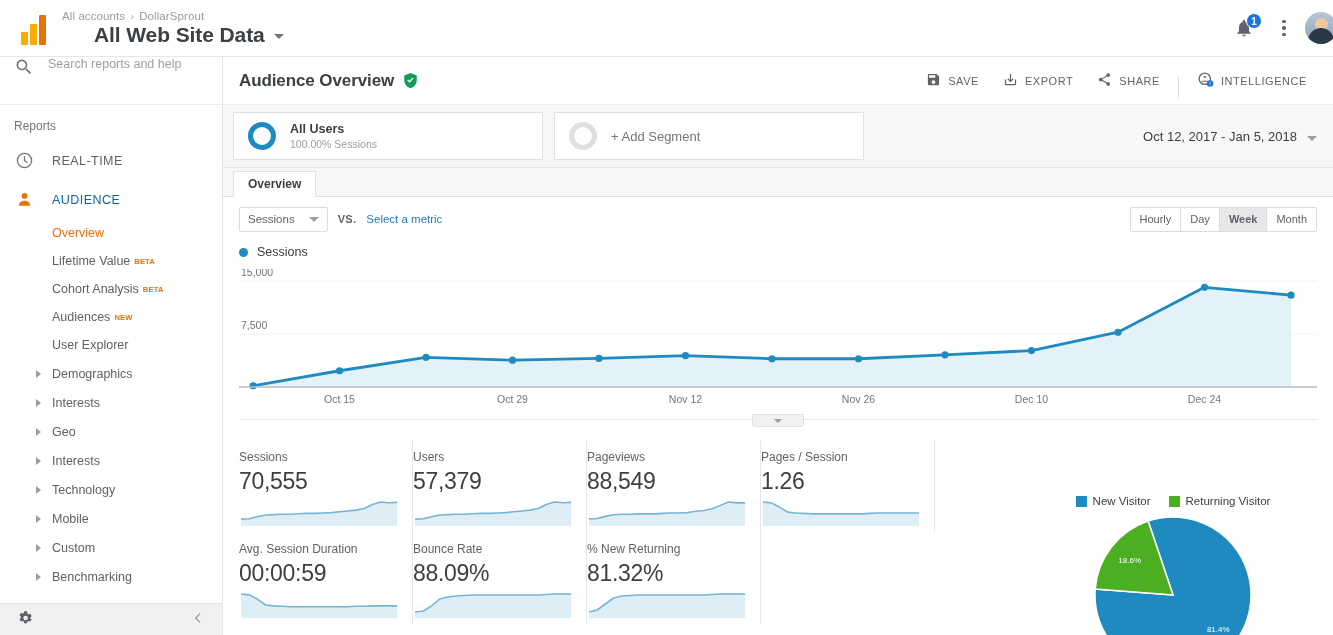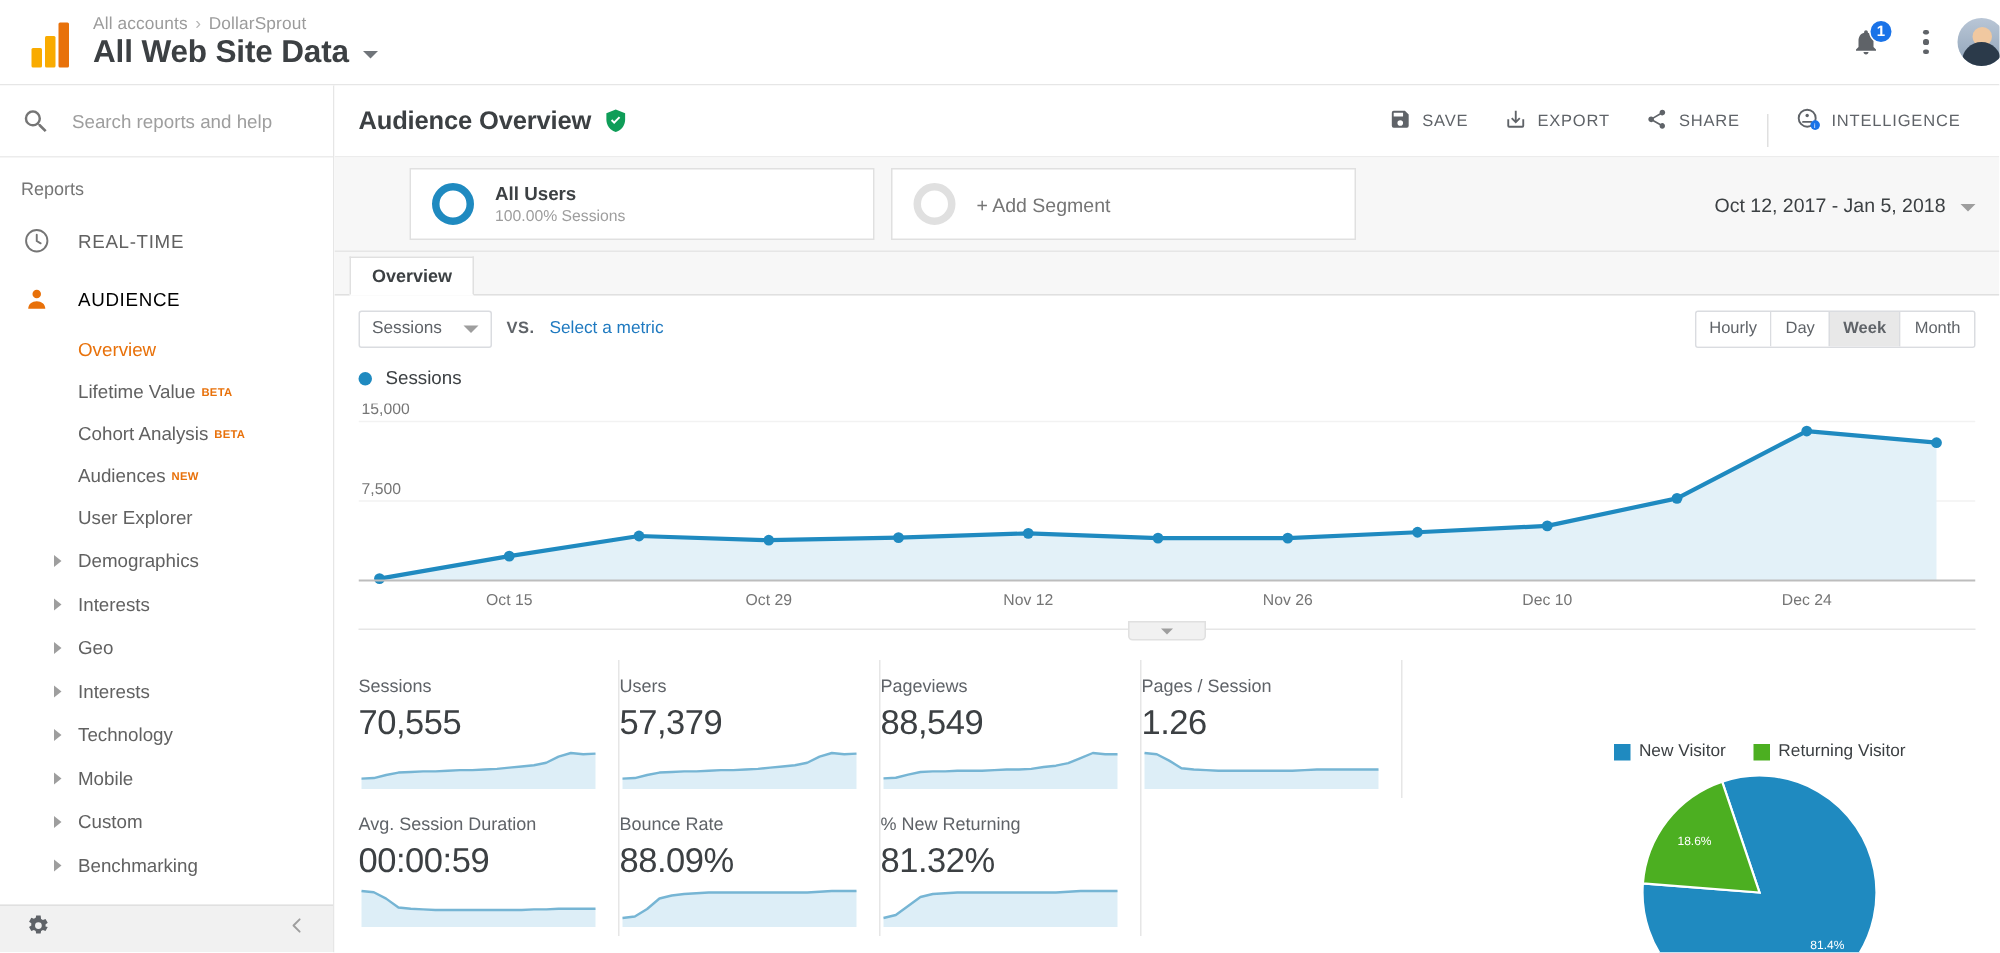--- a/index.html
+++ b/index.html
@@ -20,21 +20,21 @@
   .ga-logo { width: 52px; display: flex; justify-content: center; align-items: flex-end; height: 34px; margin-left: 8px; }
   .ga-logo .b { width: 7px; background: #f9ab00; border-radius: 1px; margin-right: 2px; }
   .ga-logo .b1 { height: 13px; background: #f9ab00; }
   .ga-logo .b2 { height: 21px; background: #f9ab00; }
   .ga-logo .b3 { height: 30px; background: #e8710a; }
   .acct-block { margin-left: 2px; }
   .breadcrumb { font-size: 11.5px; color: #9b9b9b; letter-spacing: .1px; }
   .breadcrumb .sep { margin: 0 5px; color: #b5b5b5; }
   .view-title {
     font-size: 21px; color: #3c4043; font-weight: bold; letter-spacing: -.1px;
-    display: flex; align-items: center; margin-top: 1px;
+    display: flex; align-items: center; margin-top: 1px; margin-left: 32px;
   }
   .caret-dn { width: 0; height: 0; border-left: 5px solid transparent;
     border-right: 5px solid transparent; border-top: 5px solid #70757a; margin-left: 9px; margin-top: 4px; }
   .topbar-right { margin-left: auto; display: flex; align-items: center; gap: 2px; padding-right: 0px; }
   .icon-btn { width: 38px; height: 38px; display: flex; align-items: center; justify-content: center;
     border-radius: 50%; position: relative; }
   .bell { position: relative; width: 20px; height: 20px; }
   .badge {
     position: absolute; top: -5px; right: -8px; background: #1a73e8; color: #fff;
     font-size: 10px; font-weight: bold; border-radius: 50%;
@@ -51,37 +51,37 @@
     background: #f0c8a0; left: 9.5px; top: 6px; }
   .avatar .body { position: absolute; width: 26px; height: 16px; border-radius: 13px 13px 0 0;
     background: #2b3a4a; left: 3px; bottom: 0; }
 
   
   .leftnav {
     position: absolute; top: 57px; left: 0; width: 223px; height: 578px;
     background: #fff; border-right: 1px solid #e6e6e6; overflow: hidden;
   }
   .search-row {
-    height: 48px; display: flex; align-items: center; padding: 0 0 0 14px;
+    height: 48px; display: flex; align-items: flex-start; padding: 0 0 0 14px;
     border-bottom: 1px solid #ececec;
   }
   .search-ico { width: 20px; height: 20px; margin-right: 14px; flex: none; }
   .search-input {
     border: none; outline: none; font-size: 12.5px; color: #757575;
     font-family: "Liberation Sans", sans-serif; width: 160px; background: transparent;
   }
   .search-input::placeholder { color: #9e9e9e; }
   .reports-label { font-size: 12px; color: #757575; padding: 14px 0 8px 14px; }
   .nav-section {
     display: flex; align-items: center; height: 39px; padding-left: 14px; cursor: pointer;
   }
   .nav-section .ico { width: 20px; height: 20px; margin-right: 18px; flex: none;
     display: flex; align-items: center; justify-content: center; }
   .nav-section .lbl { font-size: 12.5px; letter-spacing: .45px; color: #616161; }
-  .nav-section.active .lbl { color: #000000; }
+  .nav-section.active .lbl { color: #0369a1; }
   .nav-sub {
     display: flex; align-items: center; height: 28px; padding-left: 52px;
     font-size: 12.5px; color: #616161; cursor: pointer;
   }
   .nav-sub.sel { color: #e8710a; }
   .sup {
     font-size: 7.5px; font-weight: bold; color: #e8710a; margin-left: 4px;
     vertical-align: super; letter-spacing: .2px;
   }
   .nav-group {
@@ -115,21 +115,21 @@
   }
   .vdiv { width: 1px; height: 22px; background: #e0e0e0; margin: 0 6px; }
 
   
   .segbar {
     height: 63px; background: #f7f7f7; border-bottom: 1px solid #e6e6e6;
     display: flex; align-items: center; padding: 0 10px; position: relative;
   }
   .segcard {
     background: #fff; border: 1px solid #e0e0e0; height: 48px; width: 310px;
-    display: flex; align-items: center; padding: 0 14px; cursor: pointer; margin-left: 40px;
+    display: flex; align-items: center; padding: 0 14px; cursor: pointer;
   }
   .segcard + .segcard { margin-left: 11px; }
   .ring { width: 28px; height: 28px; border-radius: 50%; border: 5px solid #1f8ac0;
     margin-right: 14px; flex: none; }
   .ring.gray { border-color: #e0e0e0; }
   .seg-name { font-size: 12.5px; color: #3c4043; font-weight: bold; }
   .seg-sub { font-size: 10.5px; color: #9e9e9e; margin-top: 2px; }
   .seg-add { font-size: 13px; color: #757575; }
   .daterange {
     margin-left: auto; display: flex; align-items: center; font-size: 13px;

